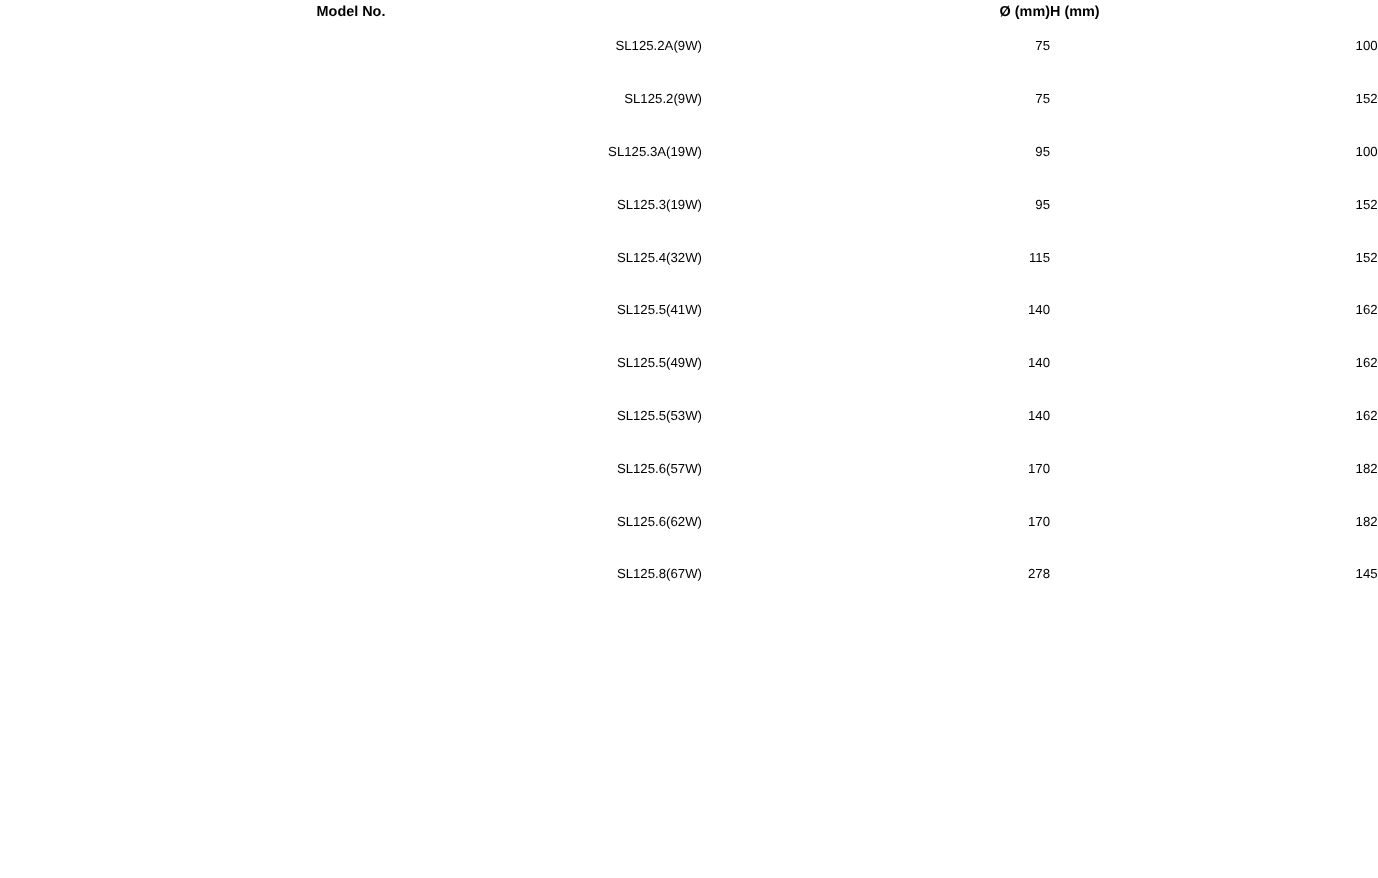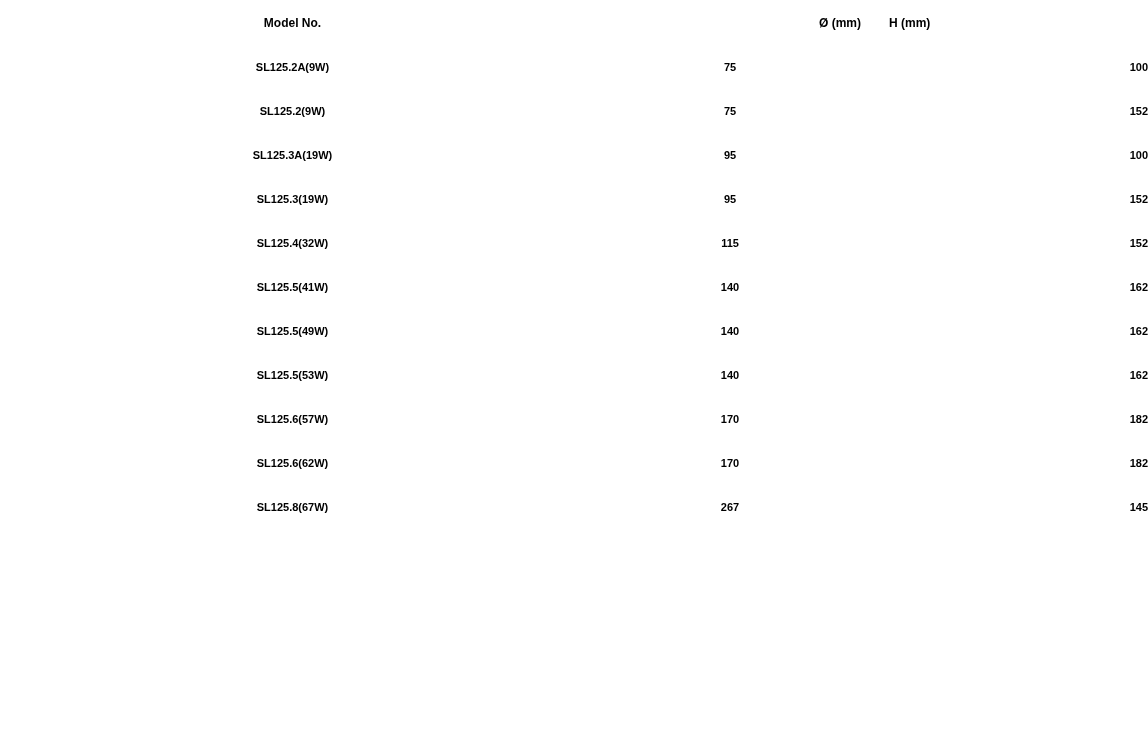--- a/index.html
+++ b/index.html
@@ -19,33 +19,34 @@
     border-collapse: collapse;
     table-layout: fixed;
   }
   .spec-table col.col-model { width: 585px; }
   .spec-table col.col-dia   { width: 290px; }
   .spec-table col.col-h     { width: 273px; }
 
   .spec-table thead th {
     font-size: 12px;
     font-weight: bold;
-    padding: 14px;
+    padding: 0;
     height: 17px;
     vertical-align: middle;
     white-space: nowrap;
     margin-left: 40px;
   }
   .spec-table tbody td {
     font-size: 11px;
-    font-weight: bold;
+    font-weight: normal;
     padding: 0;
     height: 44px;
     vertical-align: middle;
     white-space: nowrap;
+    text-align: right;
   }
   .cell-model { text-align: center; }
   .cell-dia   { text-align: center; }
   .cell-h     { text-align: right; padding-right: 10px; }
 
   th.cell-model { text-align: center; }
   th.cell-dia   { text-align: right; }
   th.cell-h     { text-align: left; padding-right: 10px; }
 </style>
 </head>
@@ -110,17 +111,17 @@
         <td class="cell-dia">170</td>
         <td class="cell-h">182</td>
       </tr>
       <tr>
         <td class="cell-model">SL125.6(62W)</td>
         <td class="cell-dia">170</td>
         <td class="cell-h">182</td>
       </tr>
       <tr>
         <td class="cell-model">SL125.8(67W)</td>
-        <td class="cell-dia">267</td>
+        <td class="cell-dia">278</td>
         <td class="cell-h">145</td>
       </tr>
     </tbody>
 </table>
 
 </body></html>

